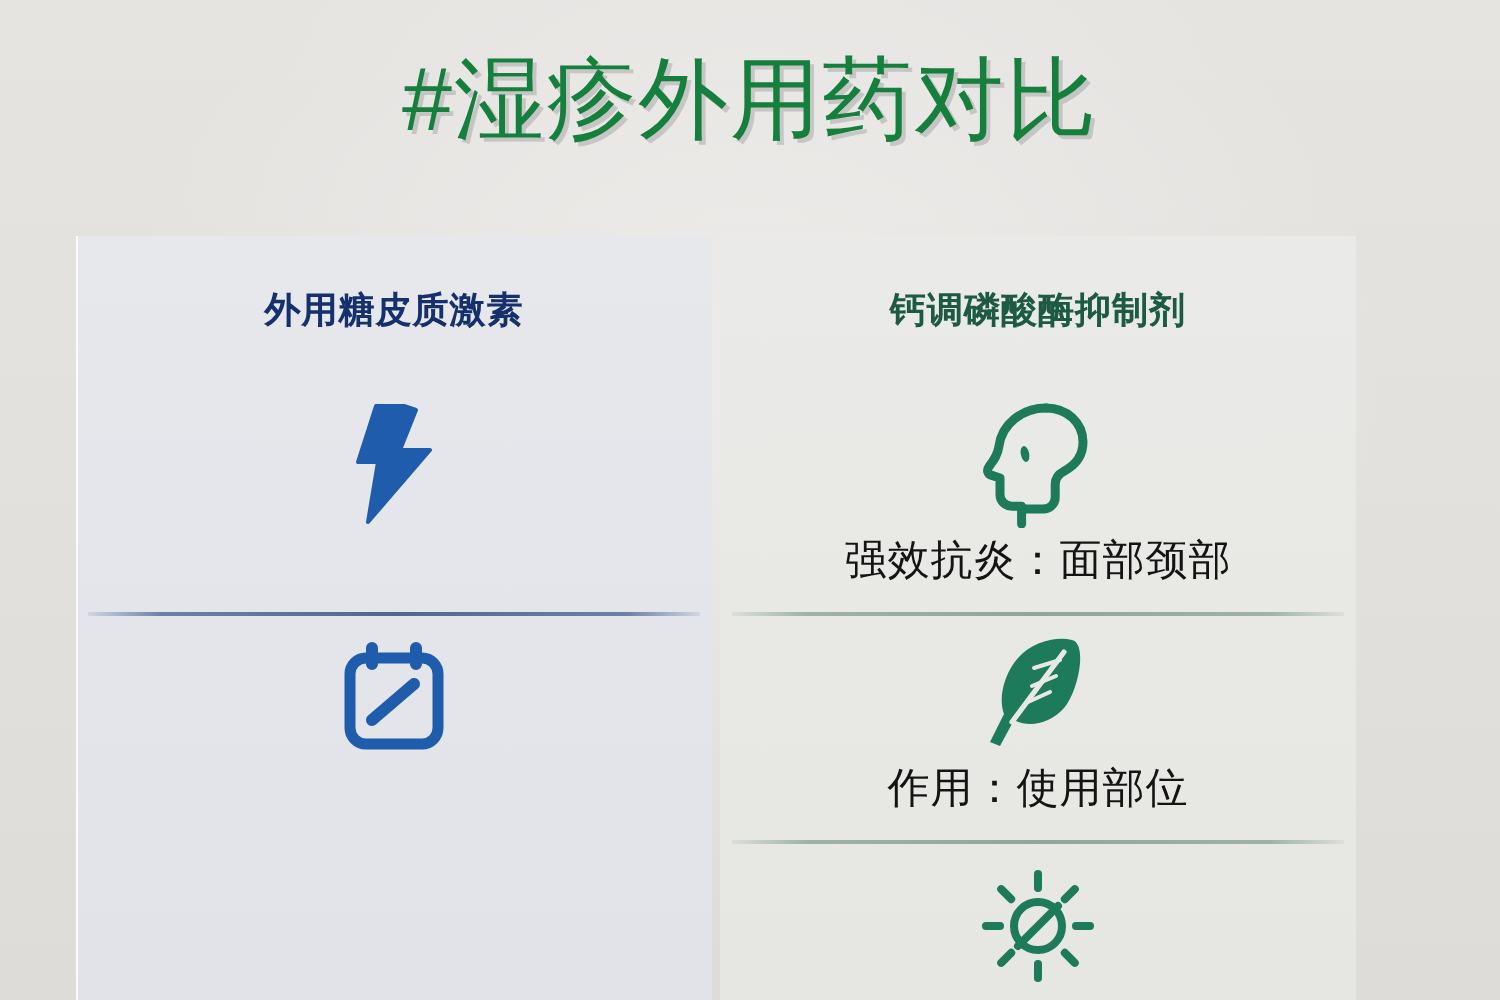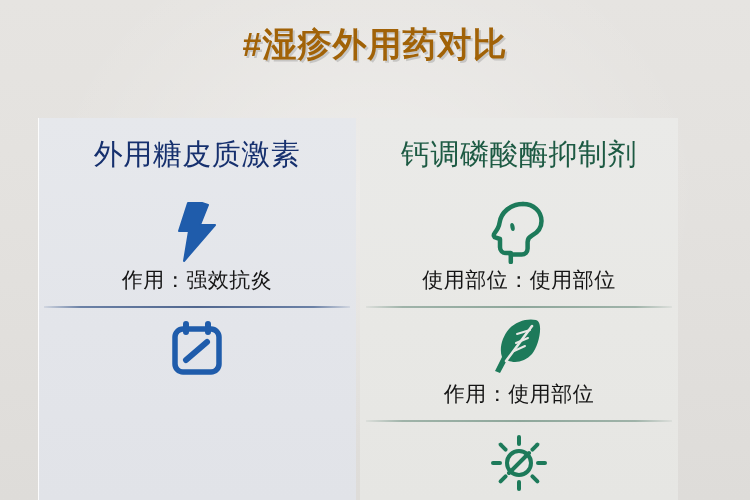--- a/index.html
+++ b/index.html
@@ -32,24 +32,24 @@
   
   .title-wrap {
     position: absolute;
     top: 26px;
     left: 0;
     width: 750px;
     text-align: center;
   }
   .title {
     display: inline-block;
-    font-size: 34px;
-    font-weight: bold;
+    font-size: 45px;
+    font-weight: normal;
     letter-spacing: 1px;
-    color: #a16207;
+    color: #15803d;
     text-shadow: 2px 2px 0 rgba(120,120,120,0.30);
     line-height: 1.08;
     white-space: nowrap;
   }
 
   
   .columns {
     position: absolute;
     top: 118px;
     left: 38px;
@@ -70,22 +70,22 @@
   .col-right {
     background: linear-gradient(180deg, #eaeae8 0%, #e8e8e5 55%, #e6e6e3 100%);
     text-align: center;
   }
 
   .col-head {
     height: 74px;
     display: flex;
     align-items: center;
     justify-content: center;
-    font-size: 29px;
-    font-weight: normal;
+    font-size: 18px;
+    font-weight: bold;
     letter-spacing: 0.5px;
     white-space: nowrap;
   }
   .col-left .col-head { color: #16306e; }
   .col-right .col-head { color: #1d5a43; }
 
   
   .row {
     position: relative;
     display: flex;
@@ -144,21 +144,20 @@
   <div class="column col-left">
     <div class="col-head">外用糖皮质激素</div>
 
 
     <div class="row">
       <div class="row-icon">
         <svg width="44" height="62" viewBox="0 0 44 62" aria-hidden="true">
           <path d="M27 2H13L4 30h10L9 60l31-36H25l8-20z" fill="#1f5cab" stroke="#1f5cab" stroke-width="2" stroke-linejoin="round"></path>
         </svg>
       </div>
-      <div class="row-label">作用：强效抗炎</div>
     </div>
 
     <div class="row row-clipped">
       <div class="row-icon">
         <svg width="56" height="56" viewBox="0 0 56 56" aria-hidden="true">
           <path d="M17 4v8M39 4v8" stroke="#1f5cab" stroke-width="6" stroke-linecap="round"></path>
           <rect x="6" y="9" width="44" height="43" rx="8" fill="none" stroke="#1f5cab" stroke-width="5.5"></rect>
           <path d="M17 40L38 22" stroke="#1f5cab" stroke-width="6" stroke-linecap="round"></path>
         </svg>
       </div>
@@ -170,21 +169,21 @@
     <div class="col-head">钙调磷酸酶抑制剂</div>
 
     <div class="row">
       <div class="row-icon">
         <svg width="58" height="64" viewBox="0 0 58 64" aria-hidden="true">
           <path d="M33 4C21 4 11 12 9.5 23c-.6 4.4-2.5 7-4.8 10-1.6 2.1-1 4 1.2 4.7l4.1 1.3v8.2c0 3.3 2.6 5.9 5.9 5.9h4.9V62" fill="none" stroke="#1d7a5a" stroke-width="4.5" stroke-linecap="round" stroke-linejoin="round"></path>
           <path d="M33 4c10.5 0 18.5 7.4 18.5 17 0 7.5-4.6 12-9.5 14.6-3 1.6-4.4 3.4-4.4 6.4v6.6c0 3.3-2.6 5.9-5.9 5.9h-10.9" fill="none" stroke="#1d7a5a" stroke-width="4.5" stroke-linecap="round" stroke-linejoin="round"></path>
           <ellipse cx="22.5" cy="27" rx="2.1" ry="4" fill="#1d7a5a" transform="rotate(-12 22.5 27)"></ellipse>
         </svg>
       </div>
-      <div class="row-label">使用部位：使用部位</div>
+      <div class="row-label">强效抗炎：面部颈部</div>
     </div>
 
     <div class="row">
       <div class="row-icon">
         <svg width="58" height="62" viewBox="0 0 58 62" aria-hidden="true">
           <path d="M46 5c-8-2-20 1-27 9S9 34 12 42l-7 14 5 2 7-13c7 4 18 2 25-6S54 7 46 5z" fill="#1d7a5a"></path>
           <path d="M42 11L16 46" stroke="#e8e8e5" stroke-width="2.6" stroke-linecap="round"></path>
           <path d="M40 15l-13 4M38 23l-12 5M35 31l-11 5" stroke="#e8e8e5" stroke-width="2" stroke-linecap="round"></path>
         </svg>
       </div>

